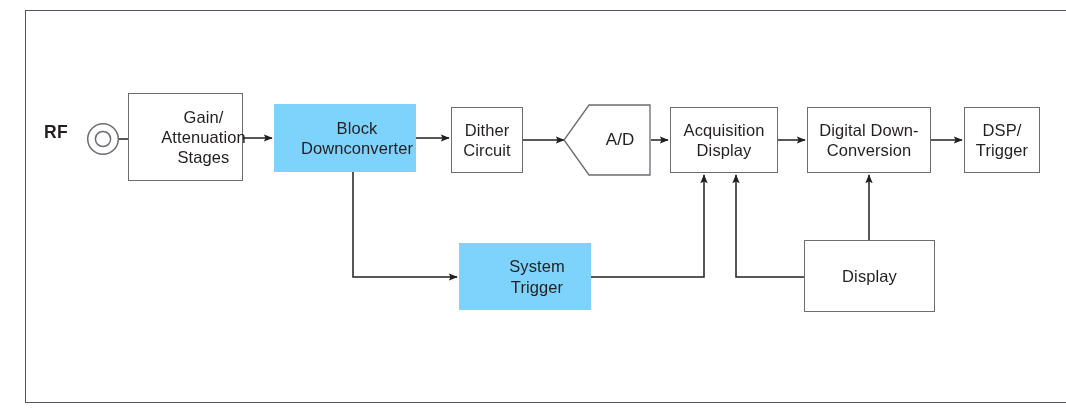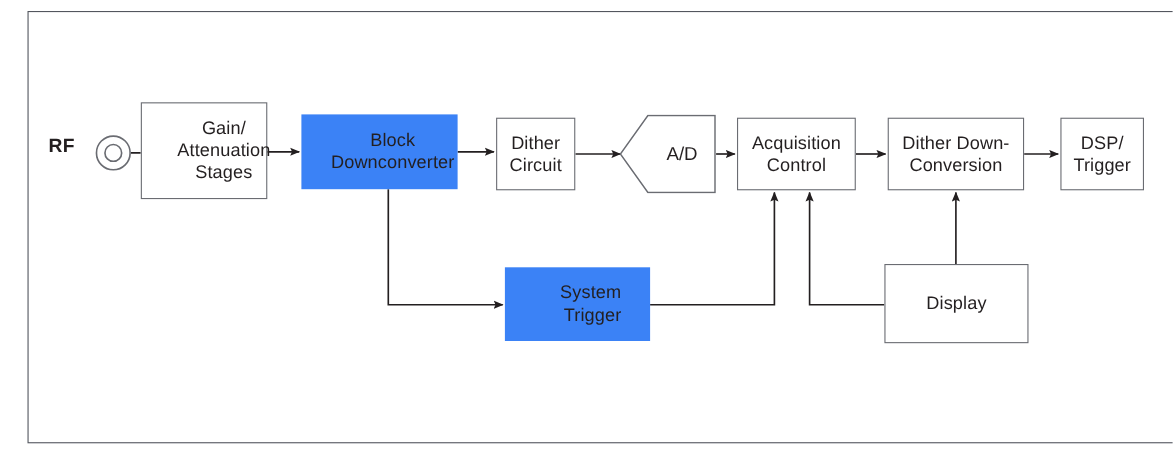--- a/index.html
+++ b/index.html
@@ -48,21 +48,21 @@
     font-size: 16.5px;
     line-height: 1.22;
     letter-spacing: 0.1px;
   }
   .node.plain {
     border: 1px solid #6a6c72;
     background: #ffffff;
   }
   .node.highlight {
     border: none;
-    background: #3b82f6;
+    background: #7dd3fc;
     padding-left: 24px;
   }
   .node .node-label {
     white-space: pre-line;
     padding: 0 3px;
   }
   .rf-label {
     position: absolute;
     left: 26px;
     top: 122px;
@@ -161,34 +161,34 @@
 
   <div class="pentagon-node" style="left:545px; top:104px; width:88px; height:72px;">
     <svg width="88" height="72" viewBox="0 0 88 72" xmlns="http://www.w3.org/2000/svg">
       <path d="M26,1 L87,1 L87,71 L26,71 L1,36 Z" fill="#ffffff" stroke="#6a6c72" stroke-width="1.3"></path>
     </svg>
     <span class="pent-label">A/D</span>
   </div>
 
   <div class="node plain" style="left:652px; top:107px; width:108px; height:66px;">
     <span class="node-label">Acquisition
-Control</span>
+Display</span>
   </div>
 
   <div class="node plain" style="left:789px; top:107px; width:124px; height:66px;">
-    <span class="node-label">Dither Down-
+    <span class="node-label">Digital Down-
 Conversion</span>
   </div>
 
   <div class="node plain" style="left:946px; top:107px; width:76px; height:66px;">
     <span class="node-label">DSP/
 Trigger</span>
   </div>
 
-  <div class="node highlight" style="left:441px; top:243px; width:132px; height:67px;text-align:right;">
+  <div class="node highlight" style="left:441px; top:243px; width:132px; height:67px;">
     <span class="node-label">System
 Trigger</span>
   </div>
 
   <div class="node plain" style="left:786px; top:240px; width:131px; height:72px;">
     <span class="node-label">Display</span>
   </div>
 
 </div>
 

